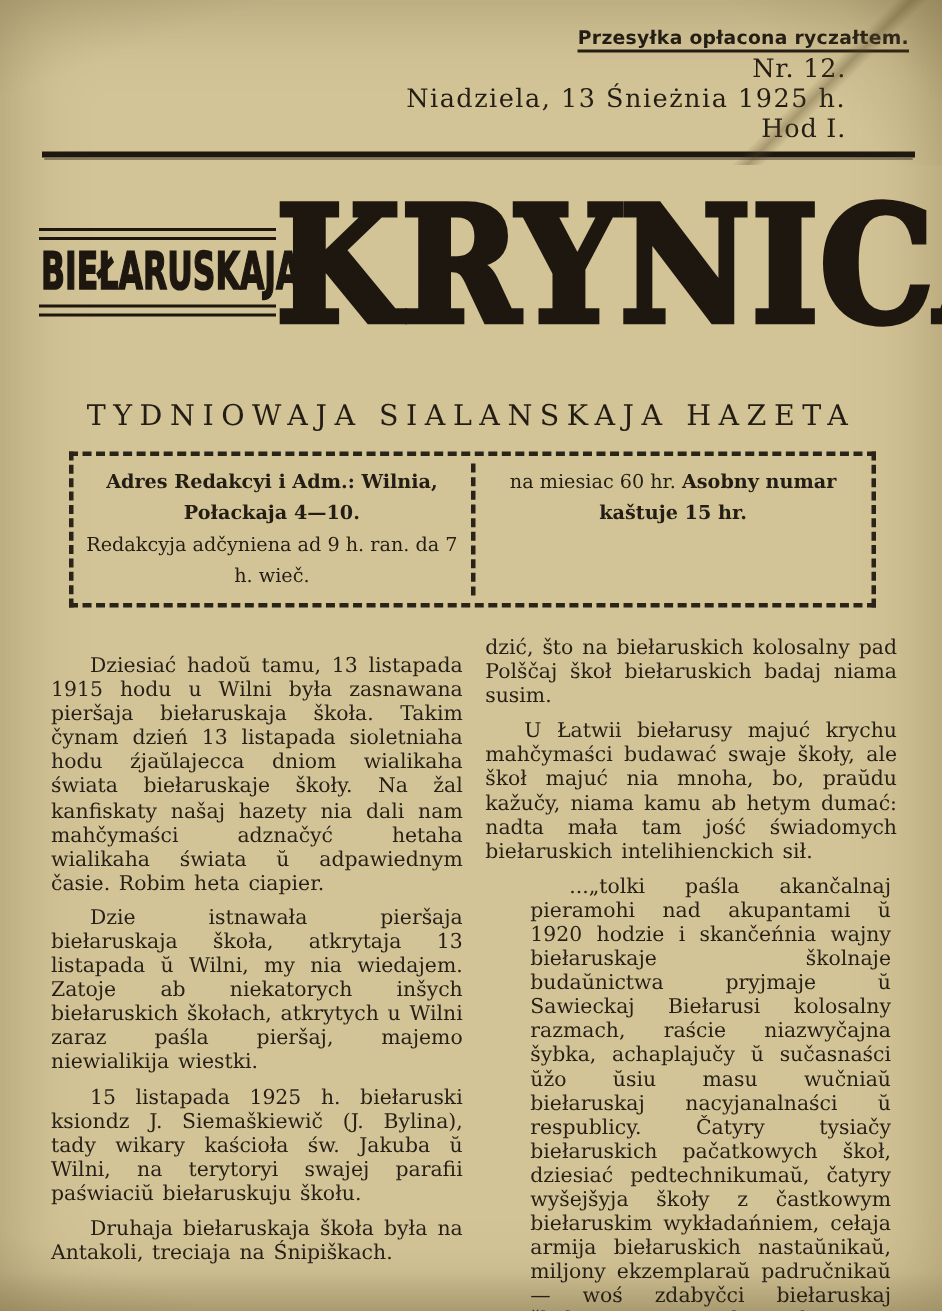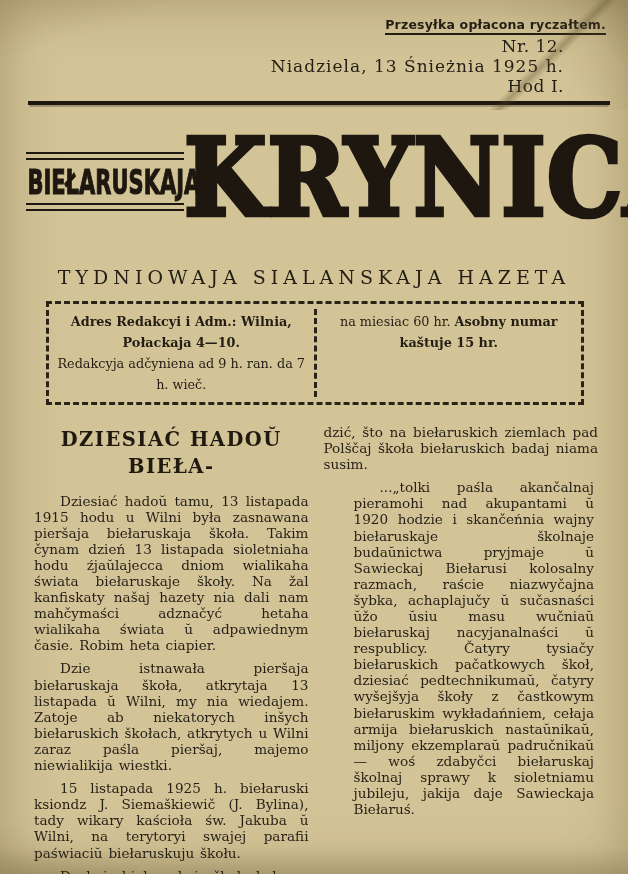--- a/index.html
+++ b/index.html
@@ -149,30 +149,30 @@
       <div>Redakcyja adčyniena ad 9 h. ran. da 7 h. wieč.</div>
     </div>
     <div class="cell">
       <div><span>na miesiac 60 hr. </span><span class="b">Asobny numar kaštuje 15 hr.</span></div>
     </div>
   </div>
 
   <div class="article">
     <div class="col">
       <div class="headline">
-        <div>DZIESIAĆ HADOŬ BIEŁA-</div>
       </div>
       <p>Dziesiać hadoŭ tamu, 13 listapada 1915 hodu u Wilni była zasnawana pieršaja biełaruskaja škoła. Takim čynam dzień 13 listapada sioletniaha hodu źjaŭlajecca dniom wialikaha świata biełaruskaje škoły. Na žal kanfiskaty našaj hazety nia dali nam mahčymaści adznačyć hetaha wialikaha świata ŭ adpawiednym časie. Robim heta ciapier.</p>
       <p>Dzie istnawała pieršaja biełaruskaja škoła, atkrytaja 13 listapada ŭ Wilni, my nia wiedajem. Zatoje ab niekatorych inšych biełaruskich škołach, atkrytych u Wilni zaraz paśla pieršaj, majemo niewialikija wiestki.</p>
       <p>15 listapada 1925 h. biełaruski ksiondz J. Siemaškiewič (J. Bylina), tady wikary kaścioła św. Jakuba ŭ Wilni, na terytoryi swajej parafii paświaciŭ biełaruskuju škołu.</p>
       <p>Druhaja biełaruskaja škoła była na Antakoli, treciaja na Śnipiškach.</p>
 
     </div>
     <div class="col">
-      <p class="noindent">dzić, što na biełaruskich ziemlach pad Polščaj škoła biełaruskich badaj niama susim.</p>
+      <p class="noindent">dzić, što na biełaruskich kolosalny pad Polščaj škoł biełaruskich badaj niama susim.</p>
+      <p>U Łatwii biełarusy majuć krychu mahčymaści budawać swaje škoły, ale škoł majuć nia mnoha, bo, praŭdu kažučy, niama kamu ab hetym dumać: nadta mała tam jość świadomych biełaruskich intelihienckich sił.</p>
       <div class="quote">
         <p>...„tolki paśla akančalnaj pieramohi nad akupantami ŭ 1920 hodzie i skančeńnia wajny biełaruskaje školnaje budaŭnictwa pryjmaje ŭ Sawieckaj Biełarusi kolosalny razmach, raście niazwyčajna šybka, achaplajučy ŭ sučasnaści ŭžo ŭsiu masu wučniaŭ biełaruskaj nacyjanalnaści ŭ respublicy. Čatyry tysiačy biełaruskich pačatkowych škoł, dziesiać pedtechnikumaŭ, čatyry wyšejšyja škoły z častkowym biełaruskim wykładańniem, cełaja armija biełaruskich nastaŭnikaŭ, miljony ekzemplaraŭ padručnikaŭ — woś zdabyčci biełaruskaj školnaj sprawy k sioletniamu jubileju, jakija daje Sawieckaja Biełaruś.</p>
 
       </div>
 
     </div>
   </div>
 </div>
 
 </body></html>

